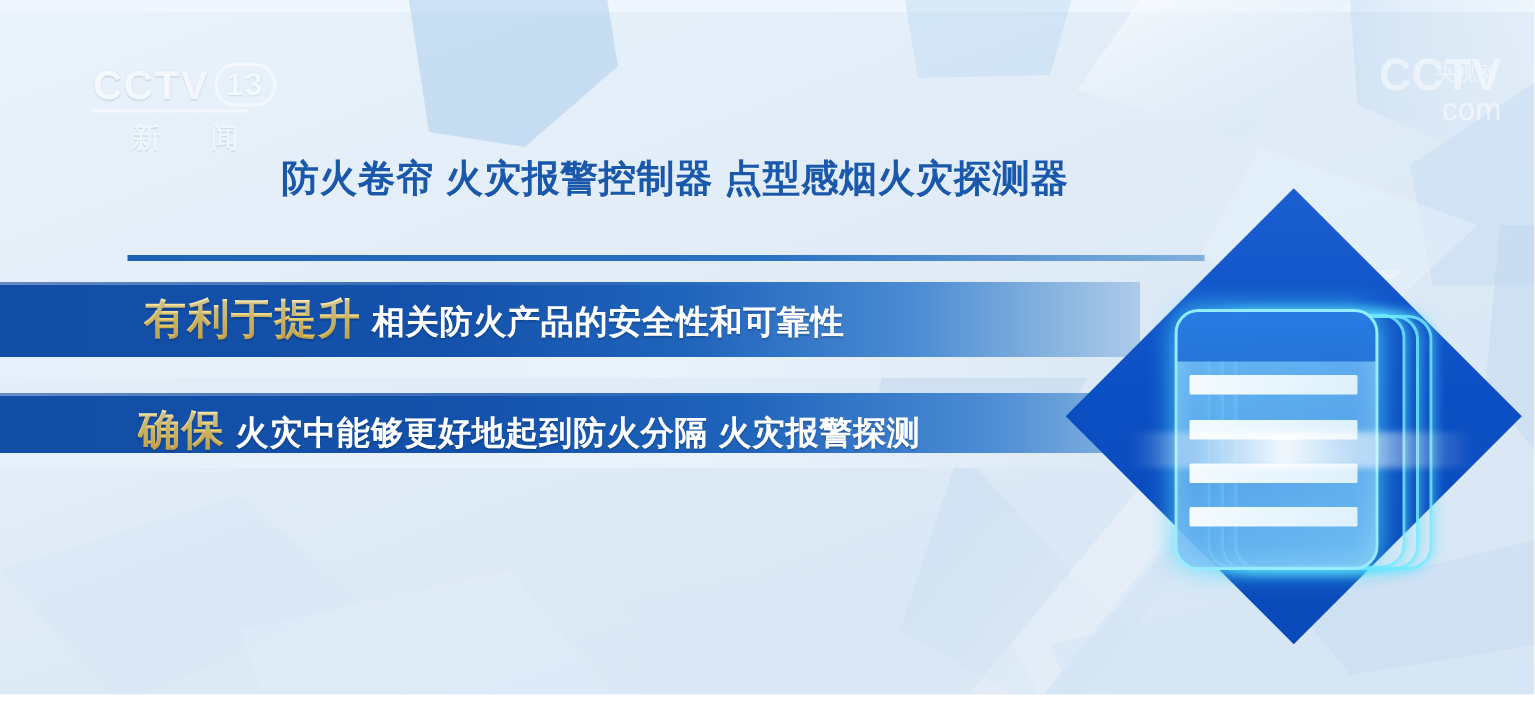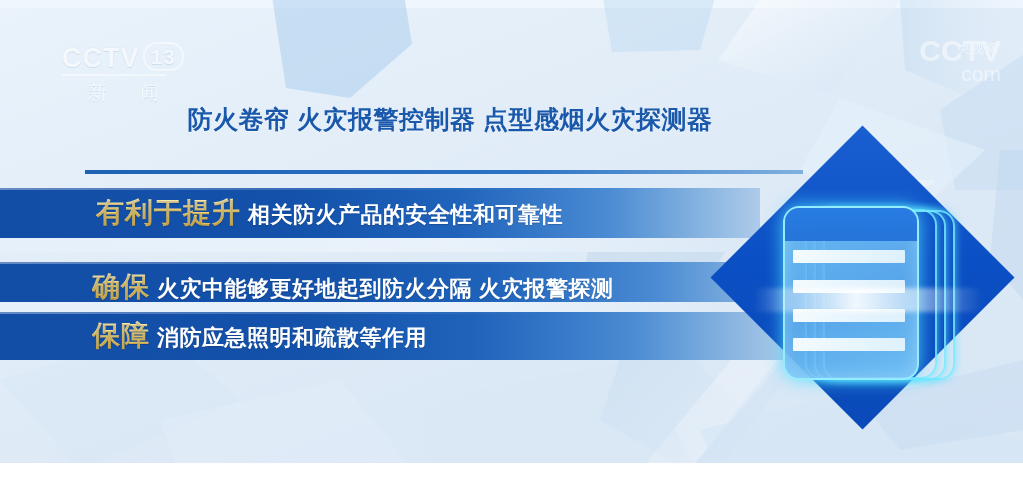--- a/index.html
+++ b/index.html
@@ -345,27 +345,20 @@
 
   <div class="bar" id="bar-2">
     <div class="bar-fill"></div>
     <div class="bar-top-edge"></div>
     <div class="bar-text">
       <span class="kw">确保</span><span class="desc">火灾中能够更好地起到防火分隔  火灾报警探测</span>
     </div>
   </div>
   <div class="bar-gap" style="top:302px; width:770px; height:10px;"></div>
 
-  <div class="bar" id="bar-3">
-    <div class="bar-fill"></div>
-    <div class="bar-top-edge"></div>
-    <div class="bar-text">
-      <span class="kw">保障</span><span class="desc">消防应急照明和疏散等作用</span>
-    </div>
-  </div>
 
   <div id="graphic">
     <div id="diamond"></div>
     <div id="doc-stack">
       <div class="doc-sheet s4"></div>
       <div class="doc-sheet s3"></div>
       <div class="doc-sheet s2"></div>
       <div class="doc-front">
         <div class="doc-header"></div>
         <div class="doc-line l1"></div>

